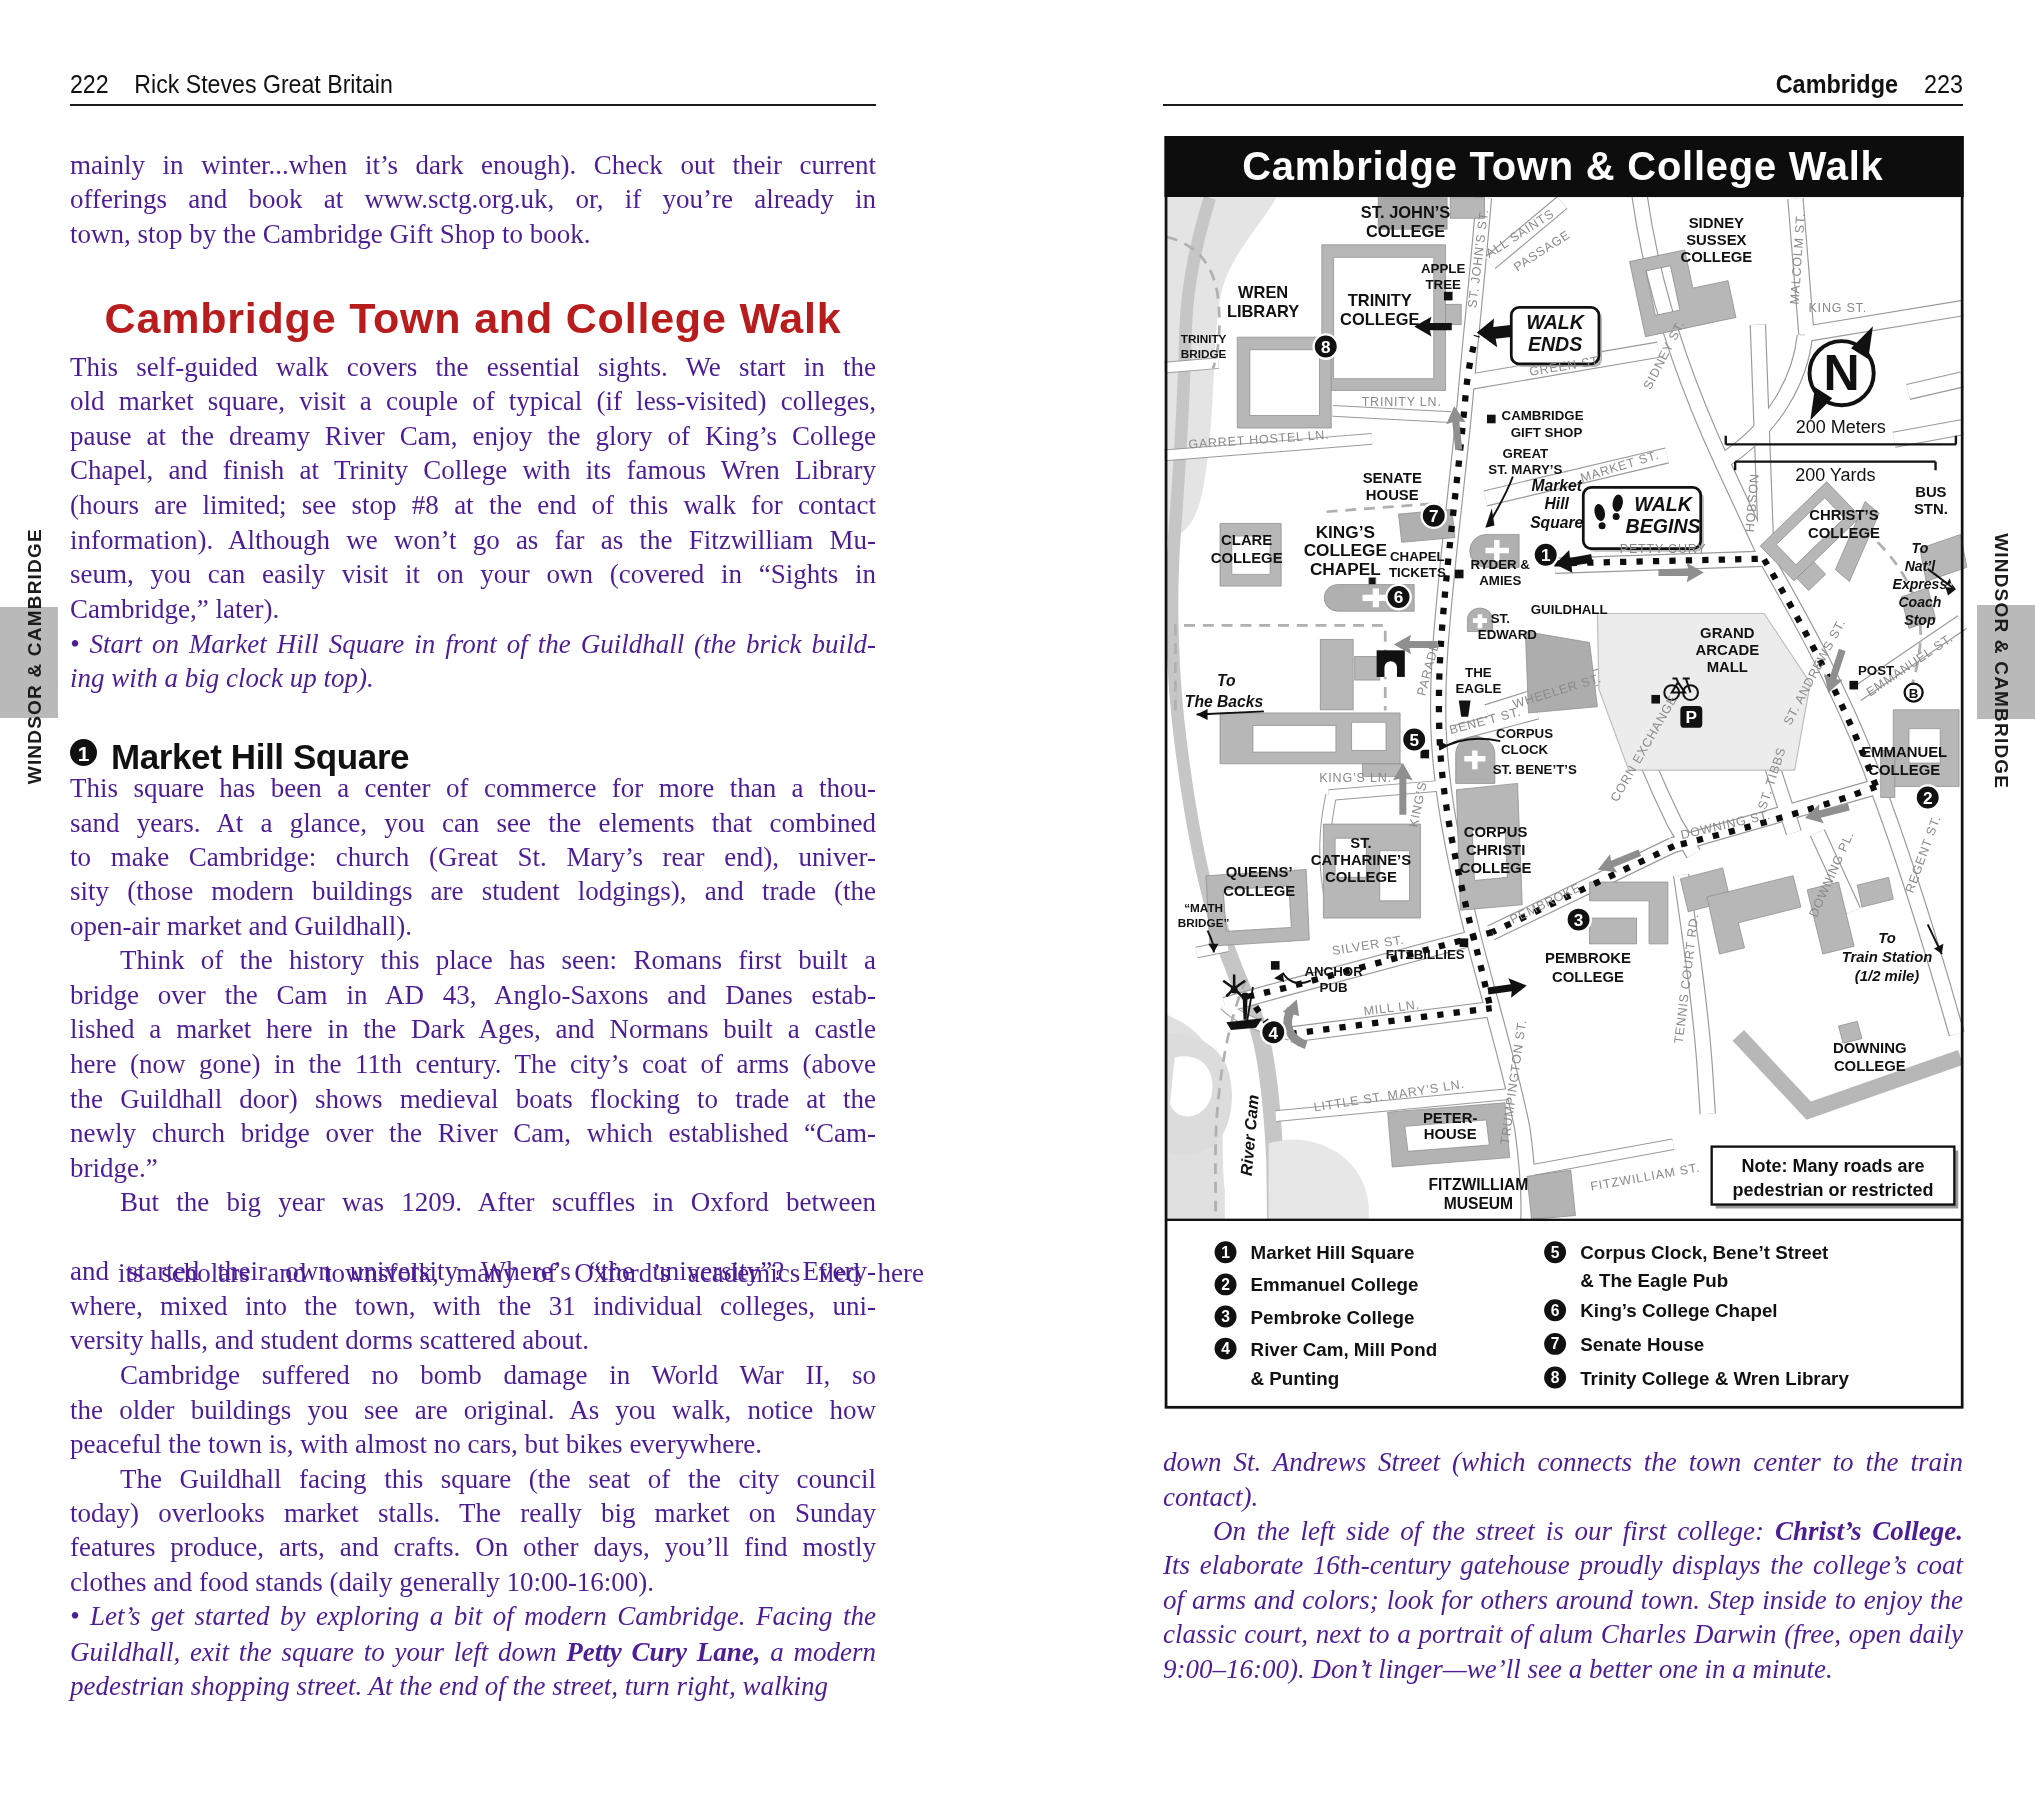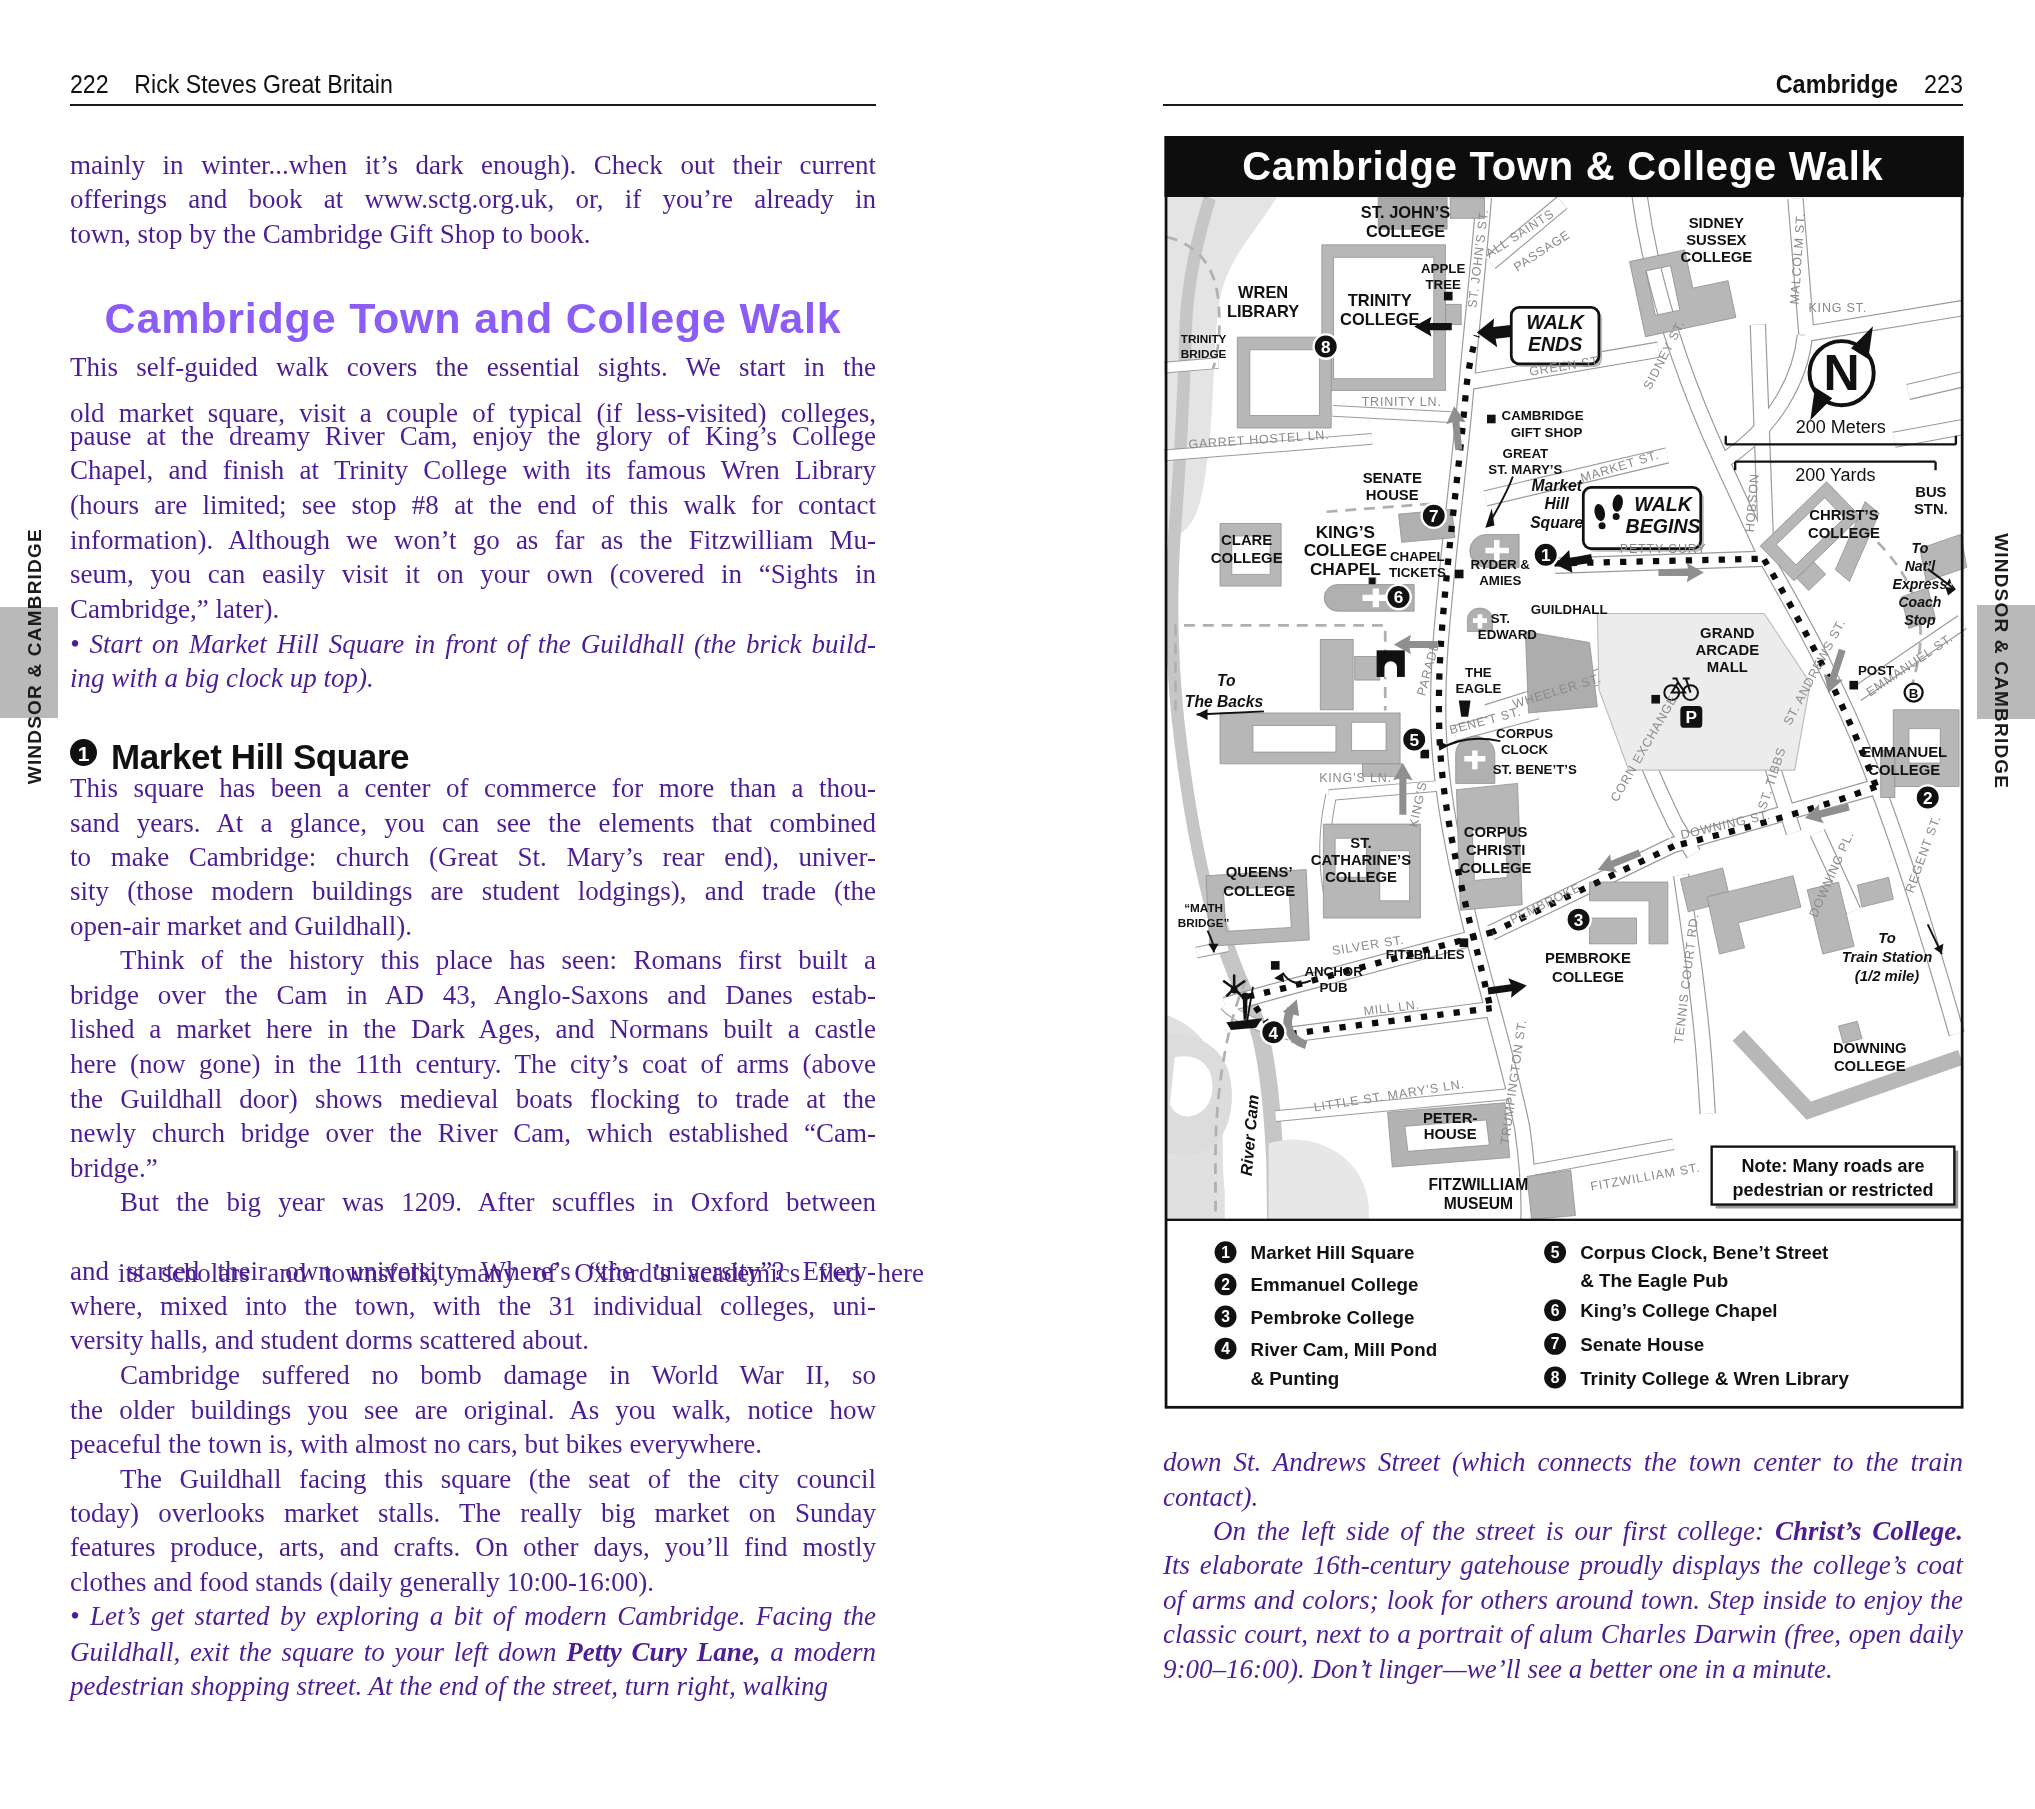--- a/index.html
+++ b/index.html
@@ -29,24 +29,24 @@
 <div class="abs sans" style="left:-114px;top:646px;width:297px;height:20.4px;transform:rotate(-90deg);transform-origin:center;font-size:19px;font-weight:bold;letter-spacing:1.2px;color:#1c1c1c;text-align:center;white-space:nowrap;">WINDSOR &amp; CAMBRIDGE</div>
 
 <div class="abs" style="left:1977px;top:605px;width:58px;height:114px;background:#b9b9b9;"></div>
 
 <div class="abs sans" style="left:1853px;top:651px;width:297px;height:20.4px;transform:rotate(90deg);transform-origin:center;font-size:19px;font-weight:bold;letter-spacing:1.2px;color:#1c1c1c;text-align:center;white-space:nowrap;">WINDSOR &amp; CAMBRIDGE</div>
 
 <div class="ln" style="top:148px;">mainly in winter...when it’s dark enough). Check out their current</div>
 <div class="ln" style="top:182px;">offerings and book at www.sctg.org.uk, or, if you’re already in</div>
 <div class="ln last" style="top:217px;">town, stop by the Cambridge Gift Shop to book.</div>
 
-<div class="abs sans" style="left:70px;top:294px;width:806px;text-align:center;font-size:43px;font-weight:bold;color:#8b5cf6;letter-spacing:0.8px;">Cambridge Town and College Walk</div>
+<div class="abs sans" style="left:70px;top:294px;width:806px;text-align:center;font-size:43px;font-weight:bold;color:#b91c1c;letter-spacing:0.8px;">Cambridge Town and College Walk</div>
 
 <div class="ln" style="top:350px;">This self-guided walk covers the essential sights. We start in the</div>
-<div class="ln" style="top:396px;">old market square, visit a couple of typical (if less-visited) colleges,</div>
+<div class="ln" style="top:384px;">old market square, visit a couple of typical (if less-visited) colleges,</div>
 <div class="ln" style="top:419px;">pause at the dreamy River Cam, enjoy the glory of King’s College</div>
 <div class="ln" style="top:453px;">Chapel, and finish at Trinity College with its famous Wren Library</div>
 <div class="ln" style="top:488px;">(hours are limited; see stop #8 at the end of this walk for contact</div>
 <div class="ln" style="top:523px;">information). Although we won’t go as far as the Fitzwilliam Mu-</div>
 <div class="ln" style="top:557px;">seum, you can easily visit it on your own (covered in “Sights in</div>
 <div class="ln last" style="top:592px;">Cambridge,” later).</div>
 
 <div class="ln it" style="top:627px;">• Start on Market Hill Square in front of the Guildhall (the brick build-</div>
 <div class="ln it last" style="top:661px;">ing with a big clock up top).</div>
 

